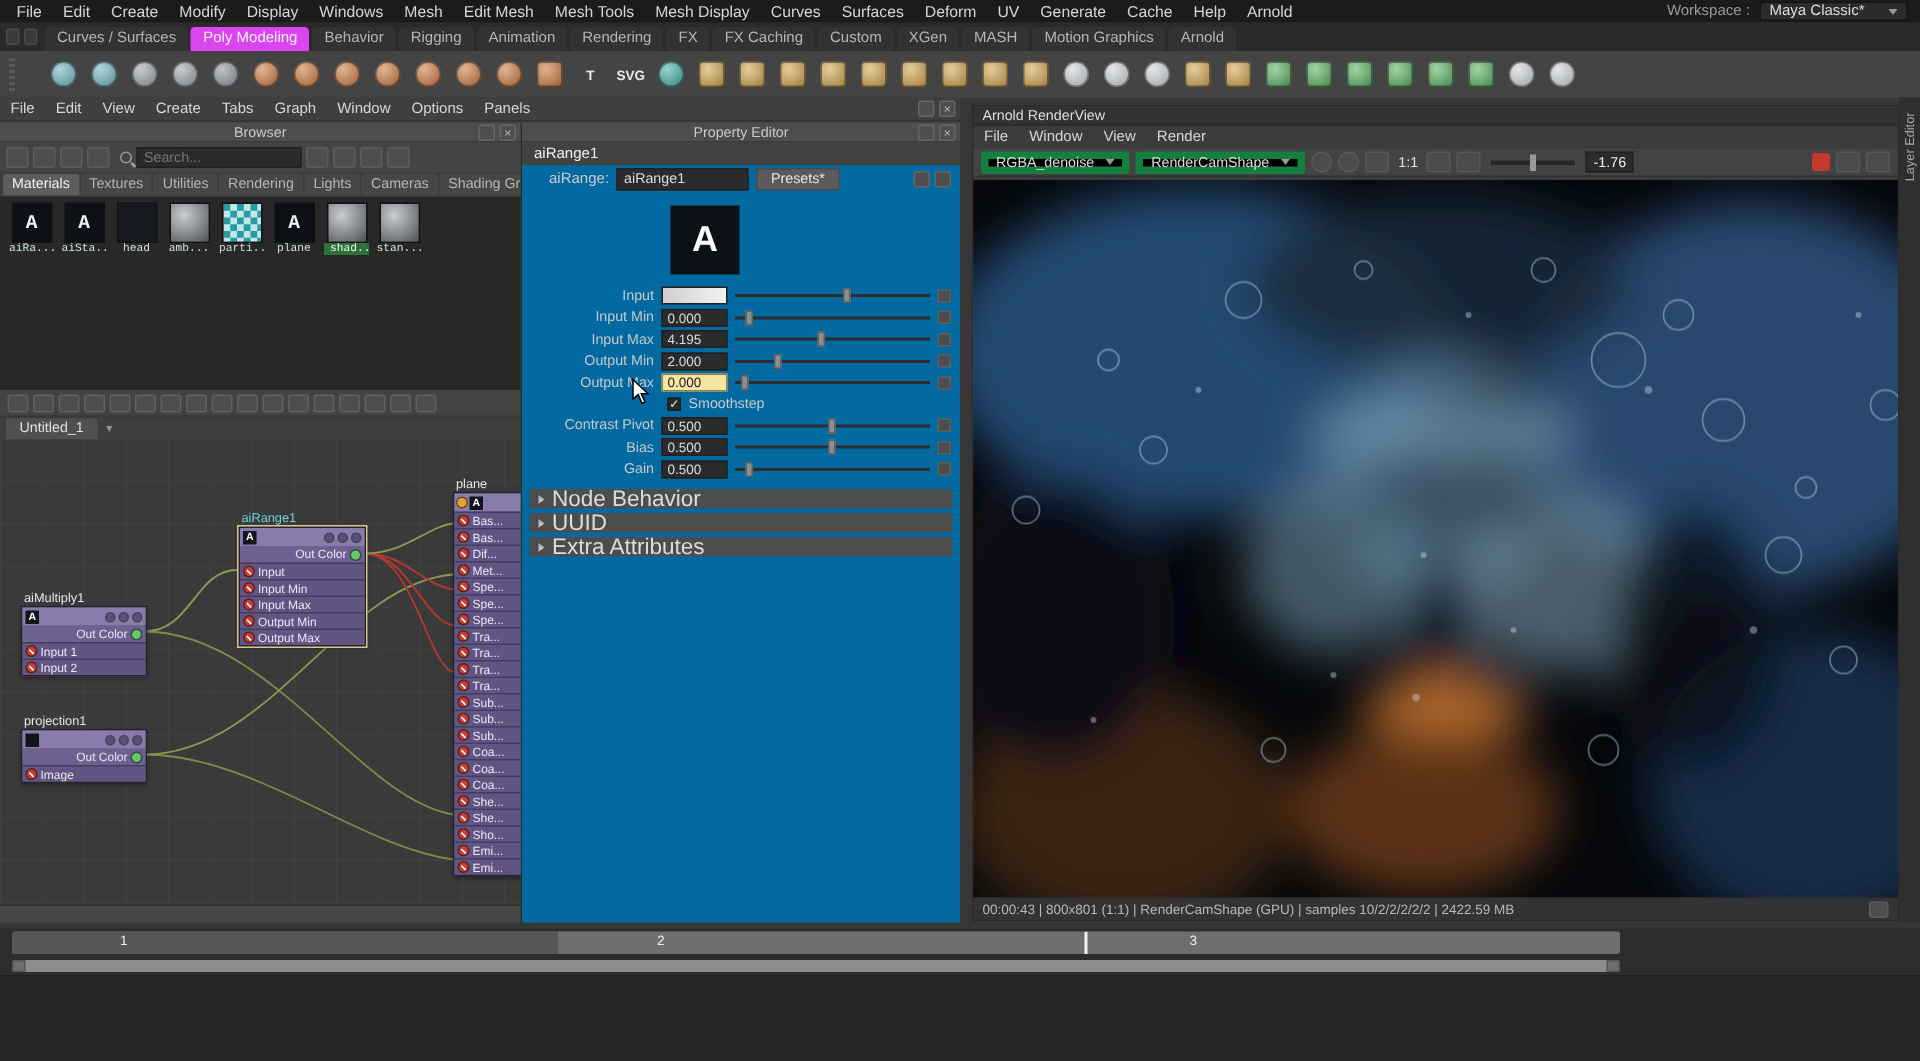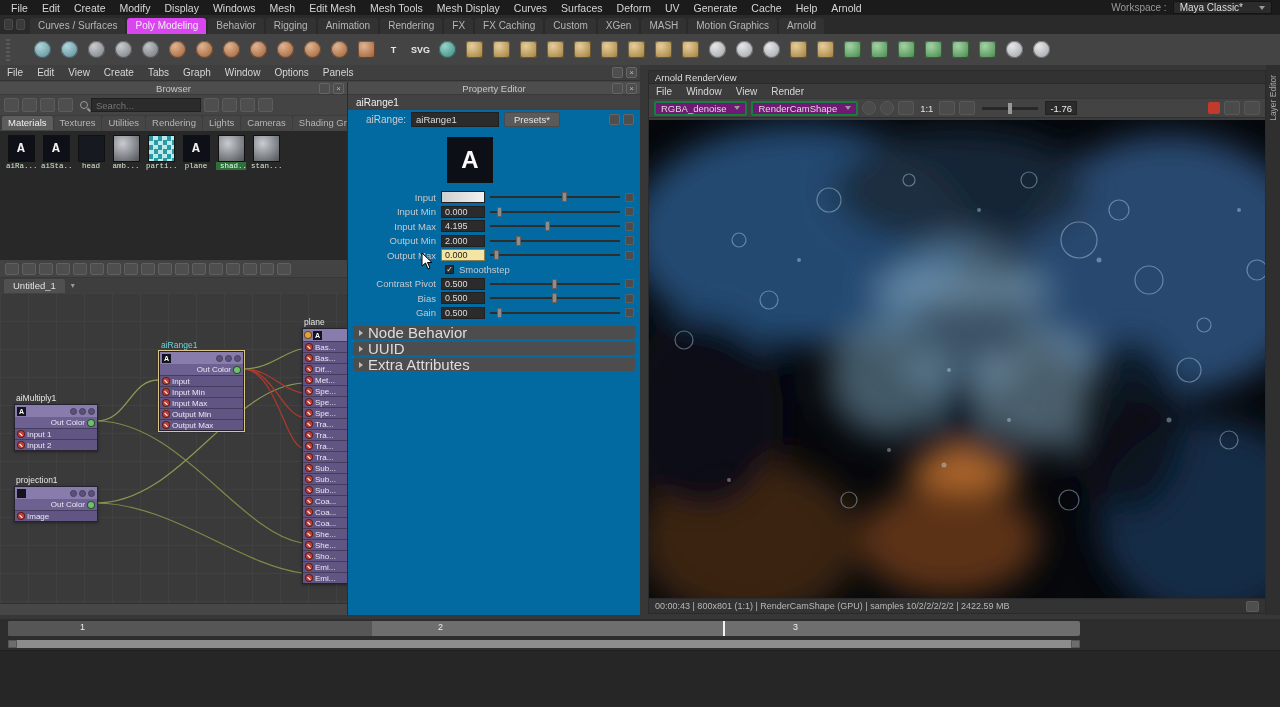--- a/index.html
+++ b/index.html
@@ -158,21 +158,21 @@
 
   
   .renderview { position:absolute; left:648px; top:70px; width:618px; height:544px; background:#3c3c3c;
                 border:1px solid #2a2a2a; z-index:2;}
   .rv-title { height:13px; background:#323232; font-size:9.5px; display:flex; align-items:center;
               padding-left:6px; color:#ddd; border-bottom:1px solid #2a2a2a;}
   .rv-menu { height:14px; display:flex; background:#3c3c3c; font-size:10px; align-items:center;}
   .rv-menu .menu-item { font-size:10px; padding:0 7px;}
   .rv-toolbar { height:20px; display:flex; align-items:center; gap:4px; padding:0 5px; background:#434343;
                 border-top:1px solid #383838; border-bottom:1px solid #303030;}
-  .dd { height:15px; background:#701a75; border:2px solid #15803d; border-radius:2px; display:flex;
+  .dd { height:15px; background:#000000; border:5px solid #15803d; border-radius:2px; display:flex;
         align-items:center; gap:8px; padding:0 5px; font-size:9.5px; color:#ddd; white-space:nowrap;}
   .rv-icon { width:16px; height:14px; border:1px solid #585858; background:#4b4b4b; border-radius:2px; flex:0 0 auto;}
   .rv-icon.round { width:14px; border-radius:50%;}
   .zoom-label { font-size:9.5px; color:#e0e0e0; padding:0 2px;}
   .exp-slider { width:56px; height:3px; background:#282828; position:relative; margin:0 3px; flex:0 0 auto;}
   .exp-handle { position:absolute; left:45%; top:-4px; width:4px; height:11px; background:#999;}
   .exp-value { background:#2b2b2b; border:1px solid #222; padding:0 4px; height:14px; display:flex;
                align-items:center; font-size:9.5px; color:#eee;}
   .abort { width:12px; height:12px; background:#c23a2b; border-radius:2px; margin-left:auto; flex:0 0 auto;}
   .rv-image { position:absolute; top:49px; left:0; right:0; bottom:15px; background:#000; overflow:hidden;}

